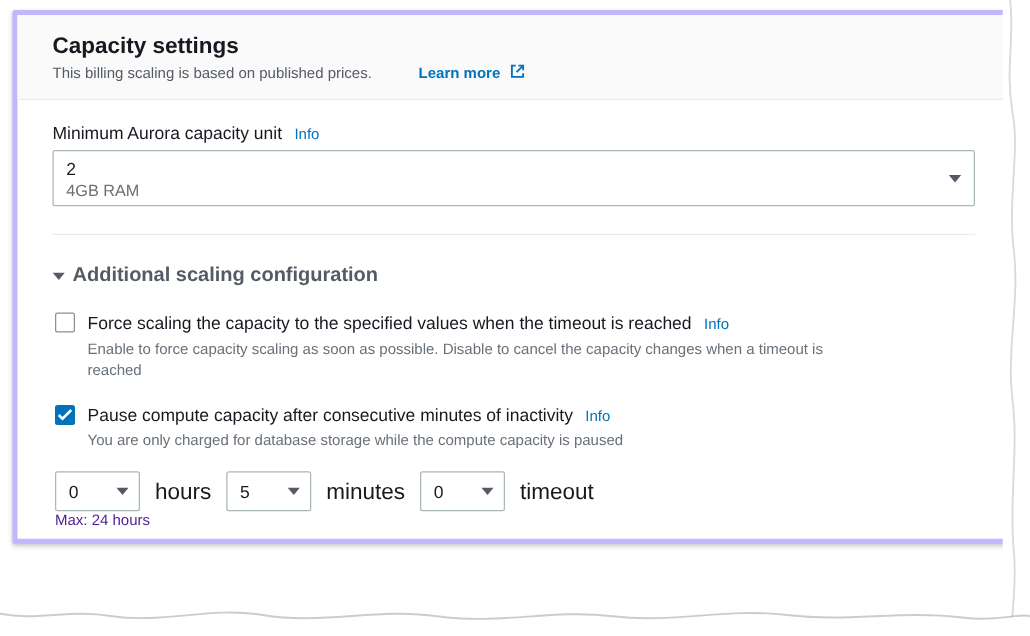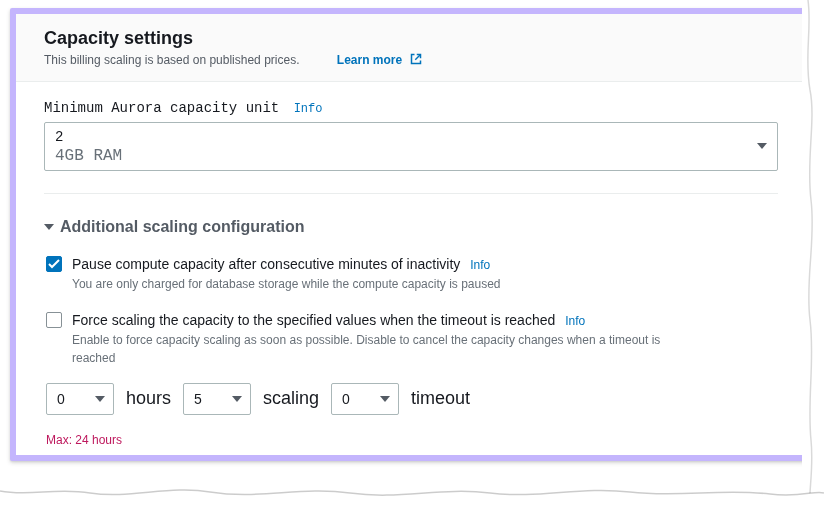--- a/index.html
+++ b/index.html
@@ -11,21 +11,21 @@
     background: #fff;
     width: 824px;
     height: 509px;
     position: relative;
     overflow: hidden;
   }
   .page-wrap {
     padding: 8px 12px 0 10px;
   }
   .panel {
-    border: 6px solid #c4b5fd;
+    border: 4px solid #c4b5fd;
     background: #fff;
     box-shadow: 0 2px 4px rgba(0,0,0,0.15), 0 1px 2px rgba(0,0,0,0.08);
     border-radius: 2px;
   }
   .panel-header {
     padding: 14px 28px 14px 28px;
     border-bottom: 1px solid #eaeded;
     background: #fafafa;
   }
   .panel-title {
@@ -58,21 +58,20 @@
   .ext-icon {
     display: inline-block;
     width: 12px;
     height: 12px;
     vertical-align: -1px;
     margin-left: 4px;
   }
   .row {
     display: flex;
     gap: 20px;
-    font-family: Liberation Mono, monospace;
   }
   .col { flex: 1; }
   .field-label {
     font-size: 14px;
     color: #16191f;
     margin-bottom: 6px;
   }
   .select-box {
     position: relative;
     border: 1px solid #aab7b8;
@@ -81,21 +80,21 @@
     background: #fff;
     cursor: pointer;
     min-height: 42px;
   }
   .select-val {
     font-size: 14px;
     color: #16191f;
     line-height: 1.2;
   }
   .select-sub {
-    font-size: 16px;
+    font-size: 13px;
     color: #687078;
     line-height: 1.2;
     margin-top: 1px;
   }
   .select-caret {
     position: absolute;
     right: 10px;
     top: 50%;
     transform: translateY(-50%);
     display: flex;
@@ -178,22 +177,22 @@
     align-items: center;
   }
   .time-select .val { font-size: 14px; }
   .time-select .select-caret { right: 8px; }
   .time-unit {
     font-size: 18px;
     color: #16191f;
   }
   .max-hint {
     font-size: 12px;
-    color: #be185d;
-    margin-top: 18px;
+    color: #4c1d95;
+    margin-top: 0;
     padding-left: 2px;
   }
   
   .torn-bottom {
     position: absolute;
     left: 0; right: 0; bottom: 0;
     height: 26px;
     pointer-events: none;
   }
   .torn-bottom svg { width: 100%; height: 100%; display: block; }
@@ -252,44 +251,44 @@
         <div class="expand-header">
           <span class="expand-caret">
             <svg width="10" height="6" viewBox="0 0 10 6">
                 <path d="M0 0l5 6 5-6z" fill="#545b64"></path>
               </svg>
           </span>
           <span>Additional scaling configuration</span>
         </div>
 
         <div class="checkbox-block">
+          <div class="checkbox-box">
+            
+          </div>
+          <div class="checkbox-content">
+            <div class="checkbox-label">
+              <span>Force scaling the capacity to the specified values when the timeout is reached</span>
+              <a class="info-link">Info</a>
+            </div>
+            <div class="checkbox-desc">Enable to force capacity scaling as soon as possible. Disable to cancel the capacity changes when a timeout is reached</div>
+          </div>
+        </div>
+
+        <div class="checkbox-block">
           <div class="checkbox-box checked">
             <svg width="12" height="10" viewBox="0 0 12 10">
                 <path d="M1 5l3 3 7-7" stroke="#fff" stroke-width="2" fill="none"></path>
               </svg>
           </div>
           <div class="checkbox-content">
             <div class="checkbox-label">
               <span>Pause compute capacity after consecutive minutes of inactivity</span>
               <a class="info-link">Info</a>
             </div>
             <div class="checkbox-desc">You are only charged for database storage while the compute capacity is paused</div>
-          </div>
-        </div>
-
-        <div class="checkbox-block">
-          <div class="checkbox-box">
-            
-          </div>
-          <div class="checkbox-content">
-            <div class="checkbox-label">
-              <span>Force scaling the capacity to the specified values when the timeout is reached</span>
-              <a class="info-link">Info</a>
-            </div>
-            <div class="checkbox-desc">Enable to force capacity scaling as soon as possible. Disable to cancel the capacity changes when a timeout is reached</div>
           </div>
         </div>
 
         <div class="time-row">
           <div class="time-select">
             <span class="val">0</span>
             <span class="select-caret">
               <svg width="10" height="6" viewBox="0 0 10 6">
                   <path d="M0 0l5 6 5-6z" fill="#545b64"></path>
                 </svg>
@@ -298,21 +297,21 @@
           <span class="time-unit">hours</span>
 
           <div class="time-select">
             <span class="val">5</span>
             <span class="select-caret">
               <svg width="10" height="6" viewBox="0 0 10 6">
                   <path d="M0 0l5 6 5-6z" fill="#545b64"></path>
                 </svg>
             </span>
           </div>
-          <span class="time-unit">scaling</span>
+          <span class="time-unit">minutes</span>
 
           <div class="time-select">
             <span class="val">0</span>
             <span class="select-caret">
               <svg width="10" height="6" viewBox="0 0 10 6">
                   <path d="M0 0l5 6 5-6z" fill="#545b64"></path>
                 </svg>
             </span>
           </div>
           <span class="time-unit">timeout</span>

